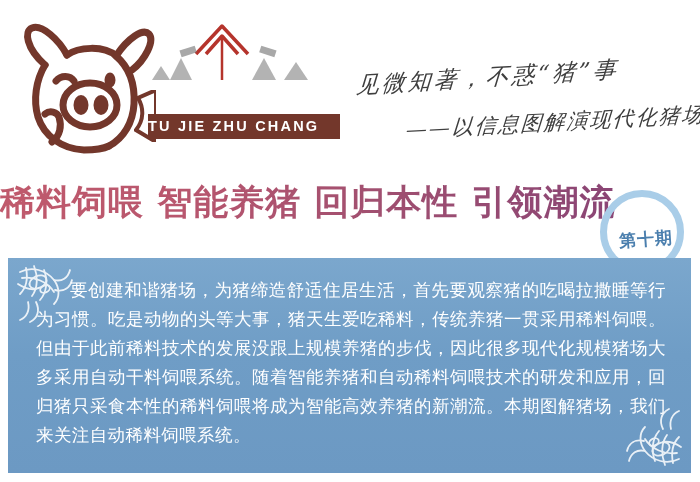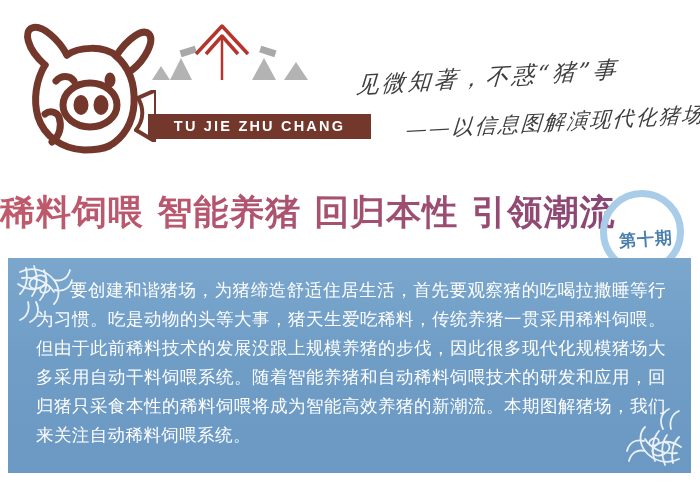--- a/index.html
+++ b/index.html
@@ -66,28 +66,27 @@
     color: #6f3b2f;
     font-family: "DejaVu Sans", "Liberation Sans", sans-serif;
     text-shadow: 1px 1px 0 rgba(120,70,55,0.45);
     white-space: nowrap;
   }
 
   .logo-bar {
     position: absolute;
     left: 136px;
     top: 100px;
-    width: 223px;
+    width: 192px;
     height: 25px;
     background: #73372b;
     color: #ffffff;
     font-size: 14.5px;
     letter-spacing: 2.2px;
     font-weight: bold;
-    text-align: center;
     line-height: 25px;
     white-space: nowrap;
     font-family: "Liberation Sans", sans-serif;
   }
   .logo-bar-tail {
     position: absolute;
     left: 122px;
     top: 76px;
     width: 22px;
     height: 52px;
@@ -123,21 +122,21 @@
     font-size: 21px;
     letter-spacing: 2px;
     transform: rotate(-3deg) skewX(-7deg);
     transform-origin: left center;
   }
 
   
   .headline {
     position: absolute;
     left: 0;
-    top: 189px;
+    top: 179px;
     width: 556px;
     height: 48px;
     text-align: left;
   }
   .headline-text {
     display: inline-block;
     font-size: 35px;
     line-height: 46px;
     font-weight: bold;
     letter-spacing: 1px;

